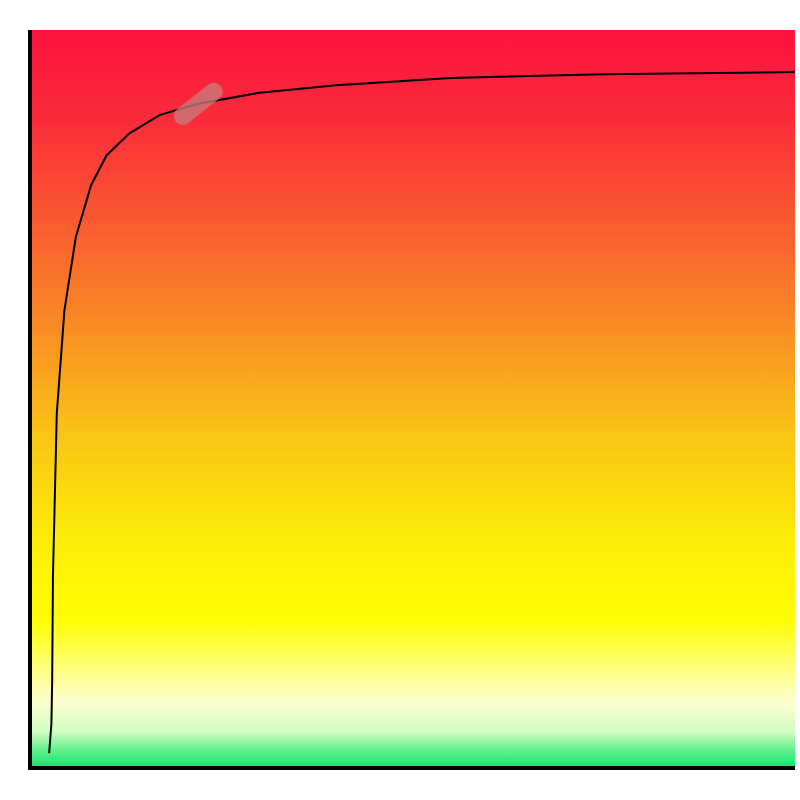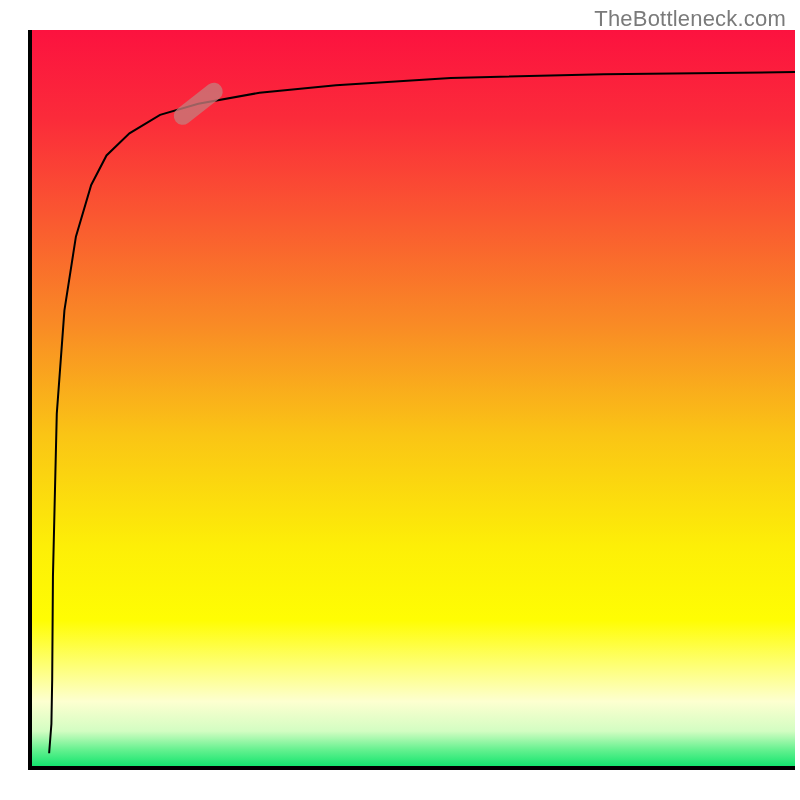--- a/index.html
+++ b/index.html
@@ -37,21 +37,20 @@
   .marker {
     fill: #c77b7b;
     fill-opacity: 0.78;
   }
 </style>
 </head>
 <body>
 
 <div class="container">
 
-  <div class="attribution">TheBottleneck.com</div>
 
   <svg class="plot" viewBox="0 0 800 800">
     <defs>
       <linearGradient id="bg-grad" x1="0" y1="0" x2="0" y2="1">
           <stop offset="0.00%" stop-color="#fc123f"></stop>
           <stop offset="12.00%" stop-color="#fb2b3a"></stop>
           <stop offset="26.00%" stop-color="#fa5a30"></stop>
           <stop offset="40.00%" stop-color="#f98b25"></stop>
           <stop offset="55.00%" stop-color="#fac515"></stop>
           <stop offset="70.00%" stop-color="#fdef07"></stop>

